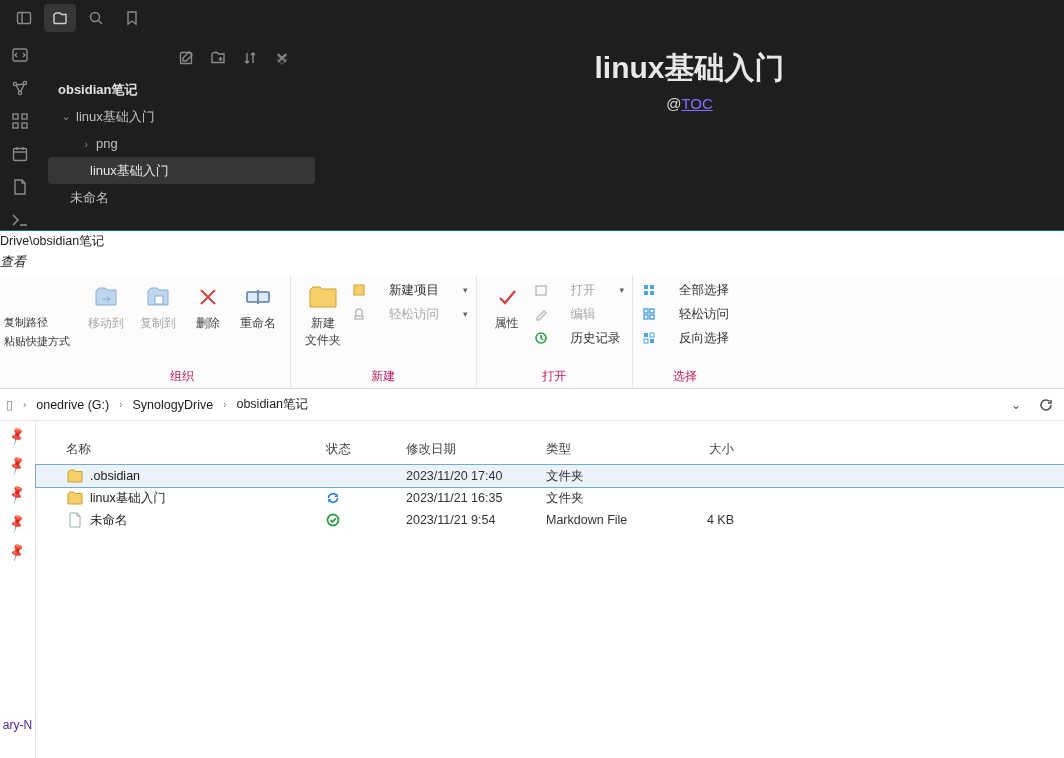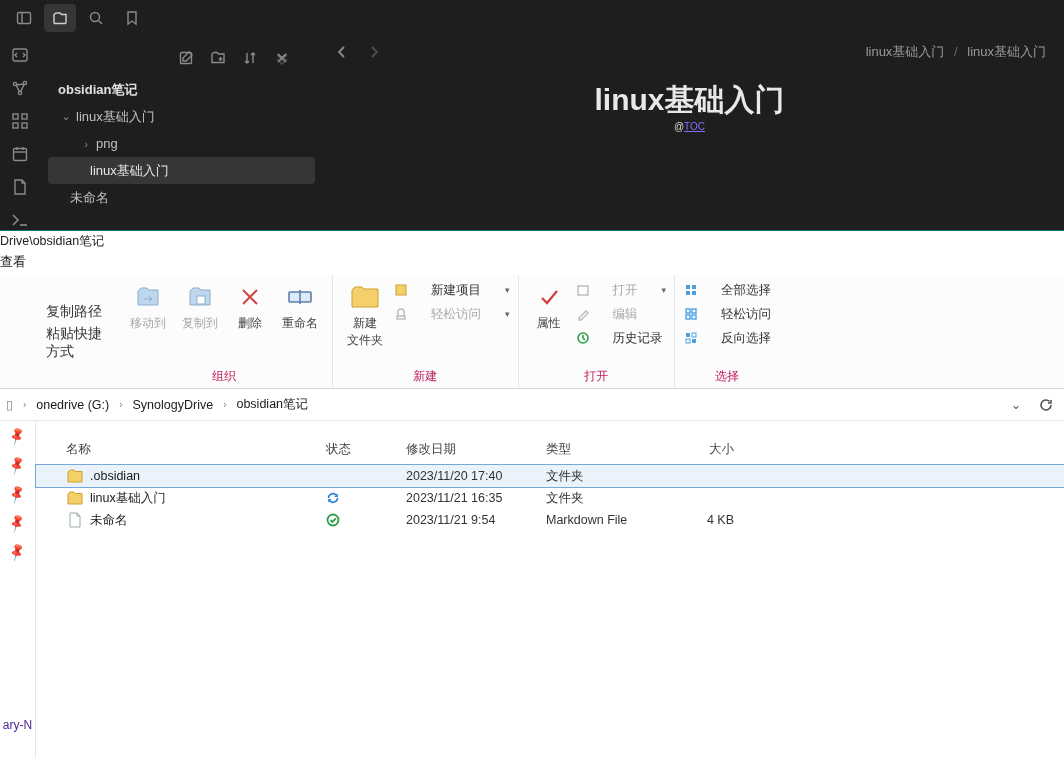--- a/index.html
+++ b/index.html
@@ -73,33 +73,33 @@
     color:#8a8a8a;
   }
   .obs-navrow .navbtn { cursor:pointer; width:18px; height:18px; display:flex; align-items:center; justify-content:center; }
   .obs-crumbs { margin-left:auto; color:#9a9a9a; font-size:13px; }
   .obs-crumbs .sep { margin: 0 6px; color:#666; }
   .obs-content {
     flex:1; padding: 12px 0 0 0; display:flex; flex-direction:column; align-items:center;
     color:#d8d8d8;
   }
   .obs-h1 { font-size:30px; font-weight:700; color:#e8e8e8; }
-  .obs-toc { margin-top:0; font-size:10px; }
+  .obs-toc { margin-top:6px; font-size:15px; }
   .obs-toc a { color:#8b6cff; text-decoration:underline; }
 
   
   .explorer {
     width:100%; height:528px; background:#fff; color:#1a1a1a;
     display:flex; flex-direction:column; border-top:1px solid #0f766e;
   }
   .exp-title {
     height:22px; padding:2px 4px 0 0; font-size:12.5px; color:#222;
   }
   .exp-menu {
-    height:22px; padding-left:0; font-size:13px; color:#222;
+    height:22px; padding-left:0; font-size:13px; color:#222;font-style:italic;
   }
   .exp-ribbon {
     height:114px; border-bottom:1px solid #d8d8d8; background:#fcfcfc;
     display:flex; align-items:stretch; position:relative;
   }
   .rib-group {
     display:flex; flex-direction:column; border-right:1px solid #e6e6e6;
     padding: 2px 8px 0 8px;
   }
   .rib-body { flex:1; display:flex; align-items:flex-start; gap:4px; }
@@ -115,21 +115,21 @@
   .rb-btn .big { width:32px; height:32px; display:flex; align-items:center; justify-content:center; }
   .rb-stack { display:flex; flex-direction:column; gap:2px; padding-top:2px; }
   .rb-line { display:flex; align-items:center; gap:22px; font-size:12.5px; color:#333; height:22px; cursor:pointer; white-space:nowrap; }
   .rb-line.disabled { color:#a8a8a8; }
   .rb-line .sm { width:16px; height:16px; display:flex; align-items:center; justify-content:center; }
   .drop { font-size:9px; color:#666; margin-left:2px; }
 
   
   .clip-col {
     width:74px; display:flex; flex-direction:column; justify-content:center;
-    padding:6px 4px; font-size:14px; color:#333; gap:4px;margin-left:42px;
+    padding:6px 4px; font-size:11px; color:#333; gap:4px;
   }
 
   .exp-address {
     height:32px; display:flex; align-items:center; gap:6px; padding:0 6px;
     border-bottom:1px solid #e6e6e6; font-size:12.5px;
   }
   .exp-address .crumb { cursor:pointer; }
   .exp-address .asep { color:#888; margin:0 4px; font-size:10px; }
   .exp-address .spacer { flex:1; }
   .exp-address .abtn { width:24px; height:24px; display:flex; align-items:center; justify-content:center; color:#555; cursor:pointer; }
@@ -298,37 +298,20 @@
     <div class="obs-tabbar">
       <div class="obs-tab">
         <span>linux基础入门</span>
         <span class="close">×</span>
       </div>
       <div class="obs-newtab">
         <svg width="14" height="14" viewBox="0 0 14 14" stroke="currentColor" stroke-width="1.6">
             <line x1="7" y1="2" x2="7" y2="12"></line>
             <line x1="2" y1="7" x2="12" y2="7"></line>
           </svg>
-      </div>
-    </div>
-    <div class="obs-navrow">
-      <div class="navbtn">
-        <svg width="16" height="16" viewBox="0 0 16 16" fill="none" stroke="currentColor" stroke-width="1.8">
-            <path d="M10 3 5 8l5 5"></path>
-          </svg>
-      </div>
-      <div class="navbtn" style="opacity:.45">
-        <svg width="16" height="16" viewBox="0 0 16 16" fill="none" stroke="currentColor" stroke-width="1.8">
-            <path d="M6 3l5 5-5 5"></path>
-          </svg>
-      </div>
-      <div class="obs-crumbs">
-        <span>linux基础入门</span>
-        <span class="sep">/</span>
-        <span>linux基础入门</span>
       </div>
     </div>
     <div class="obs-content">
       <div class="obs-h1">linux基础入门</div>
       <div class="obs-toc">
         <span>@</span><a href="#">TOC</a>
       </div>
     </div>
   </div>
 </div>

